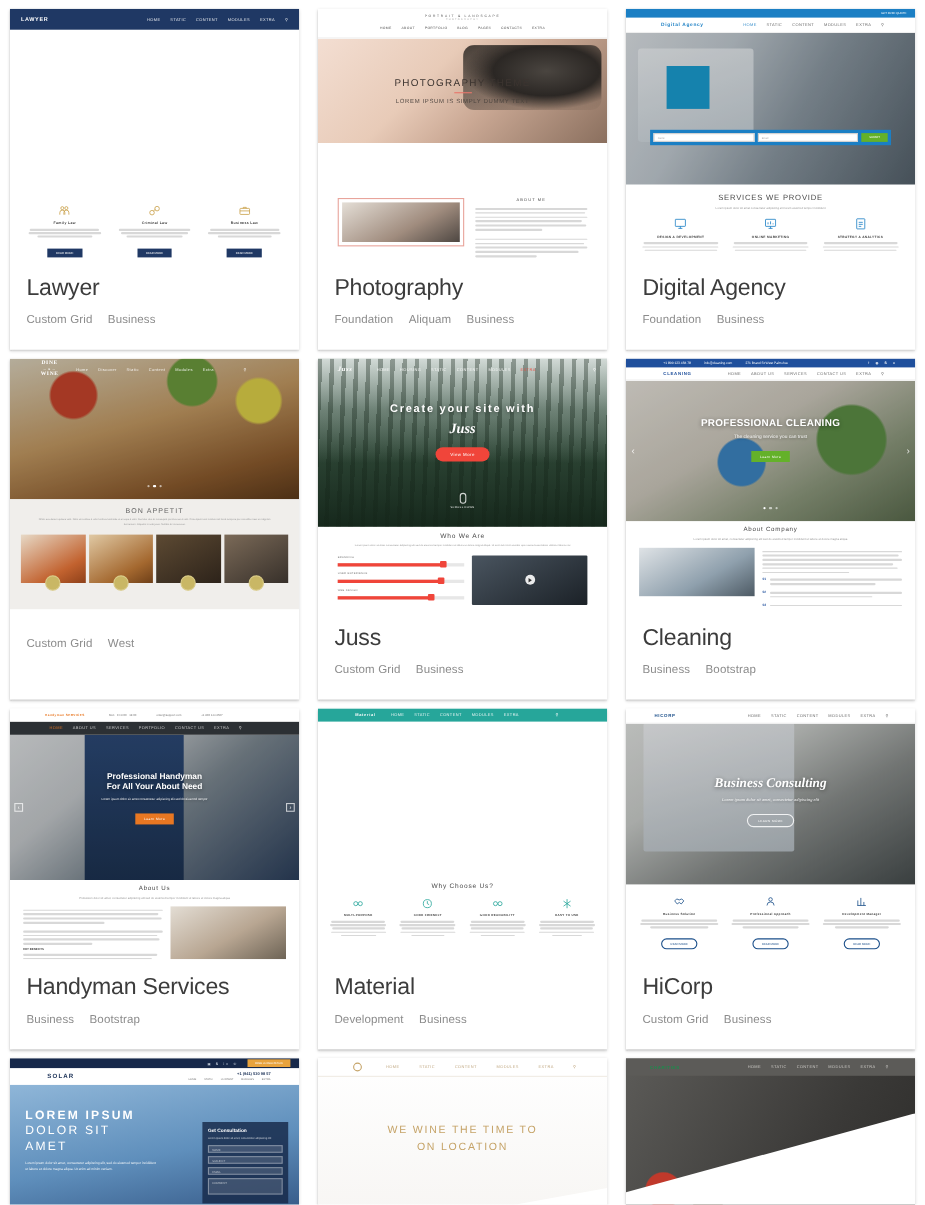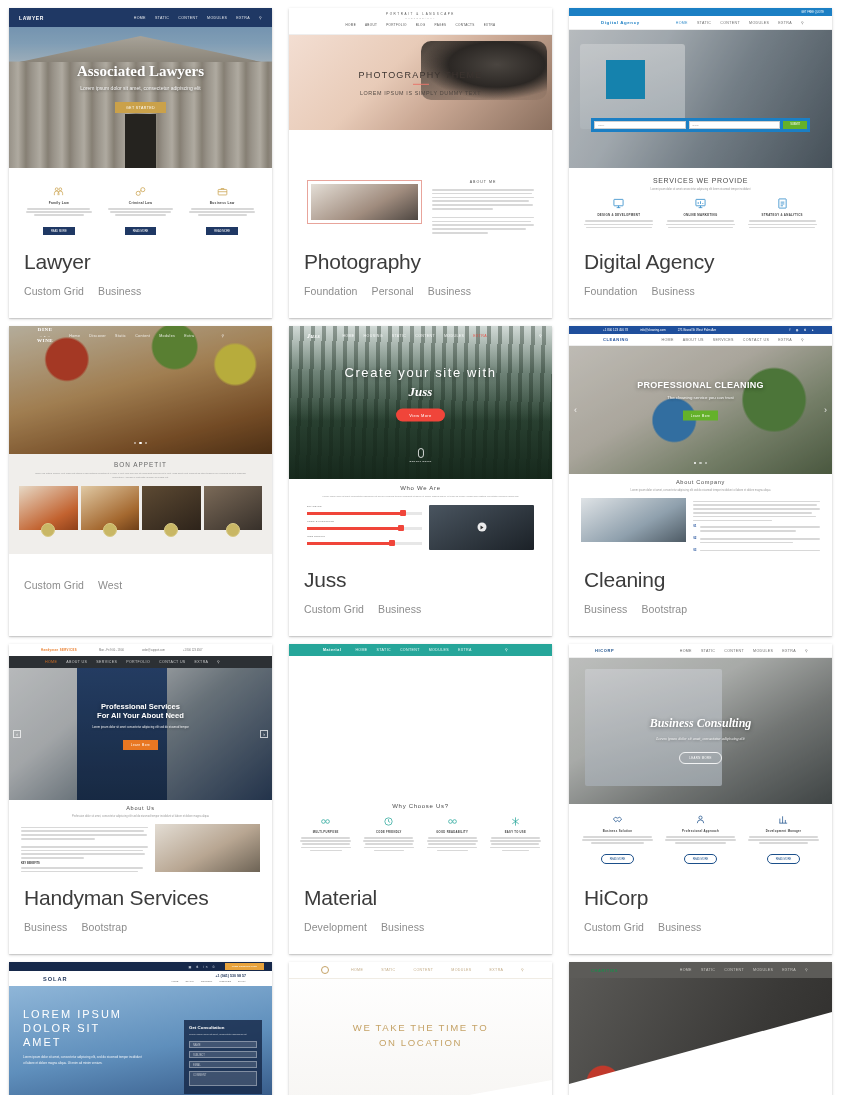--- a/index.html
+++ b/index.html
@@ -236,29 +236,20 @@
   .mouse { width:6px; height:10px; border:.7px solid rgba(255,255,255,.8); border-radius:3px; margin:0 auto; }
   .scroll-ind span { display:block; font-size:2.4px; color:#fff; margin-top:2px; letter-spacing:.4px; }
 </style>
 </head>
 <body>
 
 <div class="gallery">
 
   <div class="card">
     <div class="thumb">
-      <div class="hero">
-        <div class="bg-court"></div>
-        <div class="shade-lite"></div>
-        <div class="hero-copy">
-          <div class="h-title" style="font-family:'Liberation Serif',serif;">Associated Lawyers</div>
-          <div class="h-sub">Lorem ipsum dolor sit amet, consectetur adipiscing elit</div>
-          <div class="h-btn" style="background:#caa14a">GET STARTED</div>
-        </div>
-      </div>
       <div class="navbar" style="background:#1f3864;color:#fff">
         <span class="brand">LAWYER</span>
         <span class="nav-links">
           <span>HOME</span>
           <span>STATIC</span>
           <span>CONTENT</span>
           <span>MODULES</span>
           <span>EXTRA</span>
           <span>⚲</span>
         </span>
@@ -368,21 +359,21 @@
             <div class="ln" style="width:92%"></div>
               <div class="ln" style="width:55%"></div>
           </div>
         </div>
       </div>
     </div>
     <div class="meta">
       <div class="meta-title">Photography</div>
       <div class="tags">
         <span class="tag">Foundation</span>
-        <span class="tag">Personal</span>
+        <span class="tag">Aliquam</span>
         <span class="tag">Business</span>
       </div>
     </div>
   </div>
 
   <div class="card">
     <div class="thumb">
       <div class="hero" style="top:22px;height:138px">
         <div class="bg-agency"></div>
         <div class="shade-lite"></div>
@@ -515,21 +506,21 @@
         <span class="tag">West</span>
       </div>
     </div>
   </div>
 
   <div class="card">
     <div class="thumb">
       <div class="hero" style="height:153px">
         <div class="bg-forest"></div>
         <div class="hero-copy" style="top:44%">
-          <div class="h-title" style="font-size:13px;font-weight:400;letter-spacing:1.6px">Create your site with</div>
+          <div class="h-title" style="font-size:10px;font-weight:700;letter-spacing:1.6px">Create your site with</div>
           <div style="font-size:13px;font-family:'Liberation Serif',serif;font-style:italic;font-weight:700;color:#fff;margin-top:4px;text-shadow:0 1px 4px rgba(0,0,0,.4)">Juss</div>
           <div class="h-btn" style="background:#f0453a;border-radius:9px;font-size:4px;padding:4px 13px;margin-top:9px">View More</div>
         </div>
         <div class="scroll-ind">
           <div class="mouse"></div>
           <span>SCROLL DOWN</span>
         </div>
       </div>
       <div class="navbar" style="background:transparent;color:#fff">
         <span class="brand" style="font-family:'Liberation Serif',serif;font-style:italic;font-size:6px;margin-left:8px">Juss</span>
@@ -655,21 +646,21 @@
       </div>
     </div>
   </div>
 
   <div class="card">
     <div class="thumb">
       <div class="hero" style="top:24px;height:132px">
         <div class="bg-handy"></div>
         <div class="shade-lite"></div>
         <div class="hero-copy" style="top:44%">
-          <div class="h-title" style="font-size:7.6px">Professional Services</div>
+          <div class="h-title" style="font-size:7.6px">Professional Handyman</div>
           <div class="h-title" style="font-size:7.6px">For All Your About Need</div>
           <div class="h-sub" style="font-size:2.8px">Lorem ipsum dolor sit amet consectetur adipiscing elit sed do eiusmod tempor</div>
           <div class="h-btn" style="background:#e87722;font-size:3px;padding:3px 8px">Learn More</div>
         </div>
         <span class="sq-arrow" style="left:4px">‹</span>
         <span class="sq-arrow" style="right:4px">›</span>
       </div>
       <div class="topbar" style="height:12px;background:#fff;color:#777;font-size:2.6px">
         <span style="margin-left:24px;color:#e87722;letter-spacing:.4px;font-weight:700;font-size:2.8px">Handyman SERVICES</span>
         <span style="margin-left:22px">Mon - Fri 9:00 - 18:00</span>
@@ -804,21 +795,21 @@
       <div class="meta-title">Material</div>
       <div class="tags">
         <span class="tag">Development</span>
         <span class="tag">Business</span>
       </div>
     </div>
   </div>
 
   <div class="card">
     <div class="thumb">
-      <div class="hero" style="top:14px;height:178px">
+      <div class="hero" style="top:2px;height:178px">
         <div class="bg-hicorp"></div>
         <div class="shade-lite"></div>
         <div class="hero-copy" style="top:46%">
           <div class="h-title" style="font-family:'Liberation Serif',serif;font-style:italic;font-size:12px">Business Consulting</div>
           <div class="h-sub" style="font-family:'Liberation Serif',serif;font-style:italic;font-size:4px">Lorem ipsum dolor sit amet, consectetur adipiscing elit</div>
           <div class="h-btn" style="background:transparent;border:.6px solid rgba(255,255,255,.85);border-radius:7px;font-size:2.8px;padding:3px 9px">LEARN MORE</div>
         </div>
       </div>
       <div class="navbar" style="height:14px;background:#fff;color:#555;border-bottom:.5px solid #eee">
         <span class="brand" style="color:#1b4f8a;margin-left:16px;font-size:4px">HICORP</span>
@@ -886,21 +877,21 @@
         <span class="tag">Business</span>
       </div>
     </div>
   </div>
 
   <div class="card">
     <div class="thumb">
       <div class="hero" style="top:24px;height:204px">
         <div class="bg-solar"></div>
         <div style="position:absolute;left:14px;top:22px;text-align:left;color:#fff;z-index:4;width:150px">
-          <div style="font-size:11px;font-weight:400;letter-spacing:2px;line-height:1.25">LOREM IPSUM</div>
+          <div style="font-size:11px;font-weight:700;letter-spacing:2px;line-height:1.25">LOREM IPSUM</div>
           <div style="font-size:11px;font-weight:300;letter-spacing:2px;line-height:1.25">DOLOR SIT</div>
           <div style="font-size:11px;font-weight:300;letter-spacing:2px;line-height:1.25">AMET</div>
           <div style="font-size:3px;margin-top:6px;line-height:1.8;opacity:.9;width:120px">Lorem ipsum dolor sit amet, consectetur adipiscing elit, sed do eiusmod tempor incididunt ut labore et dolore magna aliqua. Ut enim ad minim veniam.</div>
         </div>
         <div class="solar-form">
           <h5>Get Consultation</h5>
           <div style="font-size:2.4px;color:rgba(255,255,255,.7);line-height:1.6;margin-bottom:4px">Lorem ipsum dolor sit amet, consectetur adipiscing elit</div>
           <div class="sfld">
               <span>NAME</span>
             </div>
@@ -935,21 +926,21 @@
       </div>
     </div>
 
   </div>
 
   <div class="card">
     <div class="thumb">
       <div class="hero" style="height:200px">
         <div class="bg-white"></div>
         <div style="position:absolute;left:0;right:0;top:60px;text-align:center;color:#c5a367;z-index:4">
-          <div style="font-size:9.6px;letter-spacing:1.6px;font-weight:300">WE TAKE THE TIME TO</div>
+          <div style="font-size:9.6px;letter-spacing:1.6px;font-weight:300">WE WINE THE TIME TO</div>
           <div style="font-size:9.6px;letter-spacing:1.6px;font-weight:300;margin-top:4px">ON LOCATION</div>
         </div>
         <div class="cut-diag" style="height:82px;clip-path:polygon(0 58%,100% 0%,100% 100%,0 100%)"></div>
       </div>
       <div class="navbar" style="height:17px;background:#fff;color:#bba077;border-bottom:.5px solid #f0ece4">
         <span style="margin-left:22px;width:8px;height:8px;border:.8px solid #c5a367;border-radius:50%;display:inline-block"></span>
         <span class="nav-links" style="margin-left:22px;margin-right:auto;gap:18px">
           <span>HOME</span>
           <span>STATIC</span>
           <span>CONTENT</span>

